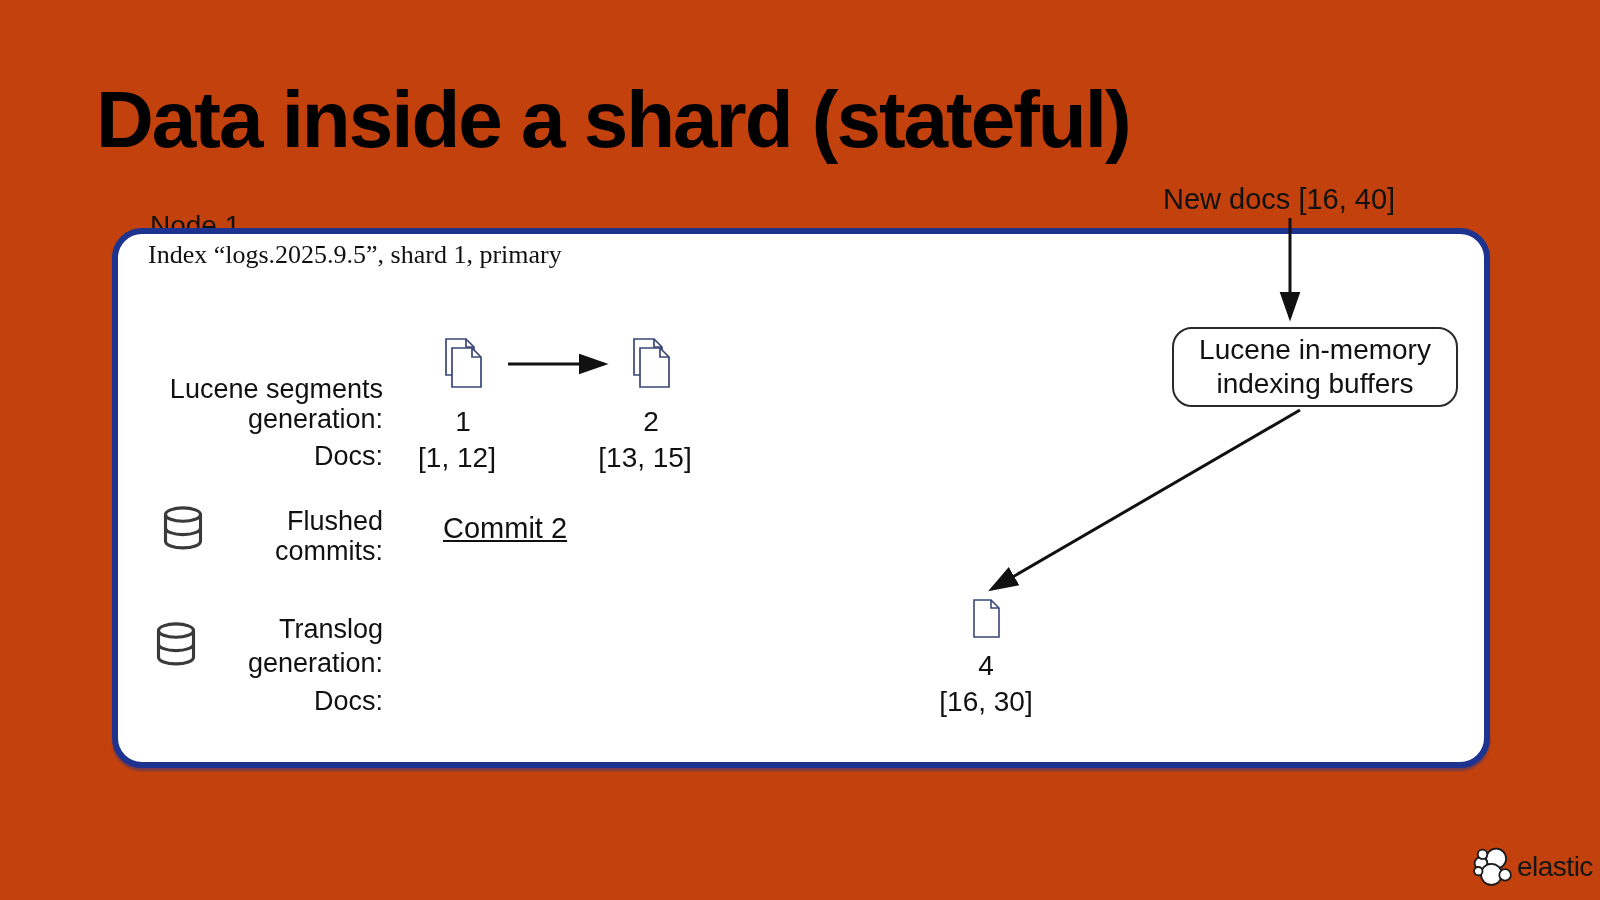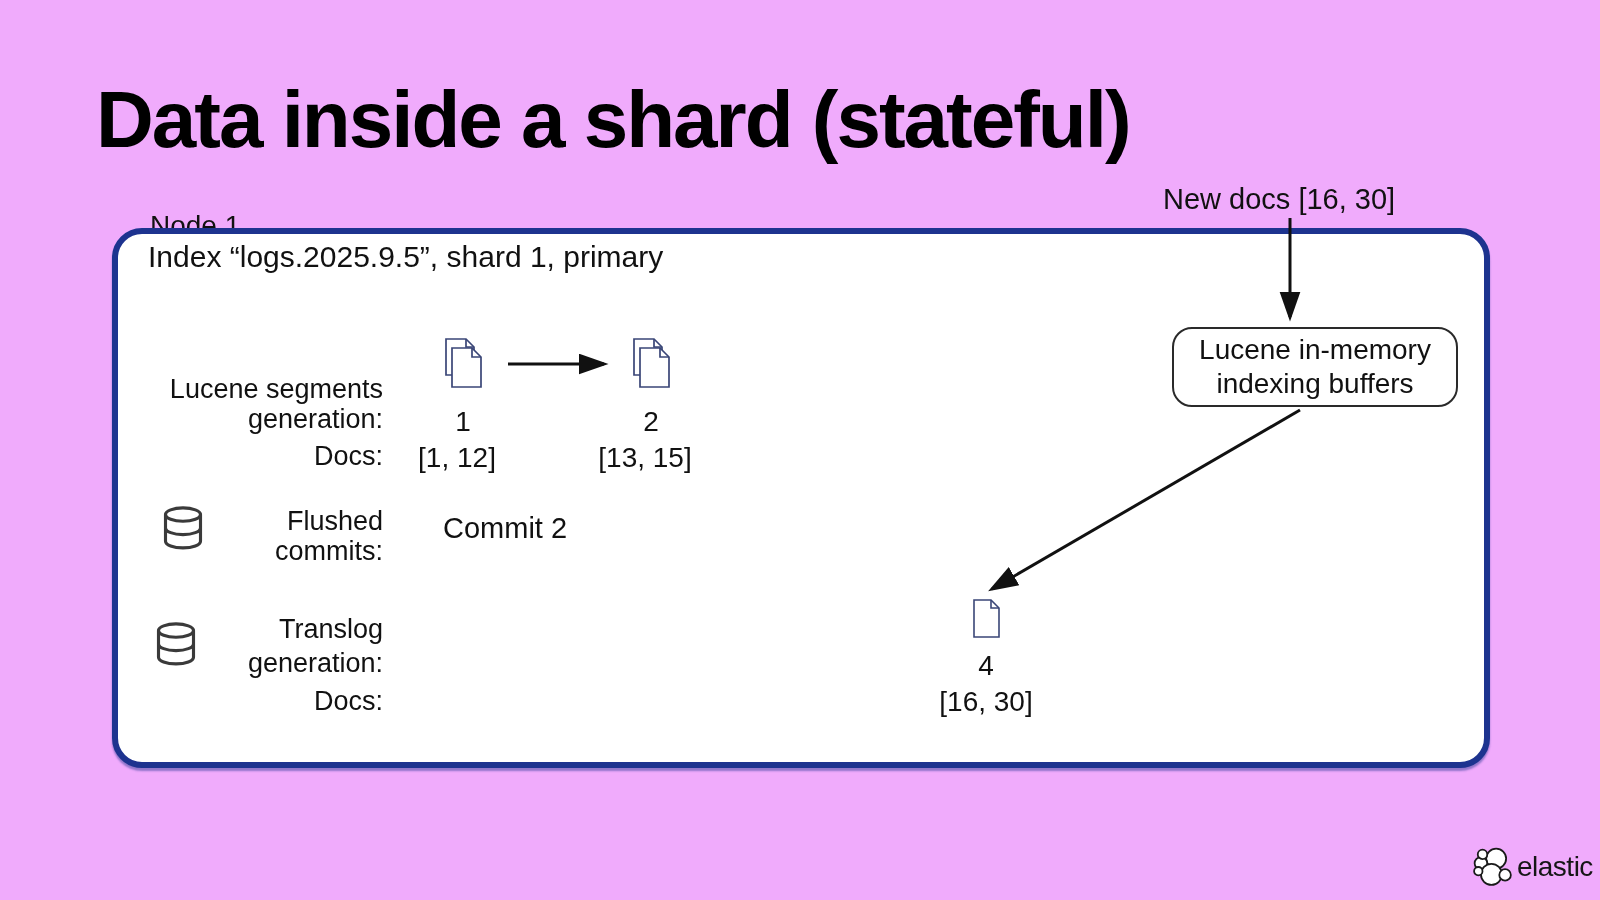--- a/index.html
+++ b/index.html
@@ -1,59 +1,59 @@
 <!DOCTYPE html>
 <html><head>
 <meta charset="utf-8">
 <style>
   html,body{margin:0;padding:0;background:#ffffff;}
   .slide{
-    position:relative;width:1600px;height:900px;background:#f0abfc;overflow:hidden;
+    position:relative;width:1600px;height:900px;background:#c2410c;overflow:hidden;
     font-family:"Liberation Sans","DejaVu Sans",sans-serif;color:#111;
   }
   .slide-title{
     position:absolute;left:96px;top:74px;margin:0;
     font-size:80px;font-weight:bold;letter-spacing:-2px;color:#000;white-space:nowrap;
   }
   .node-label{position:absolute;left:150px;top:180px;font-size:28px;margin-top:30px;}
   .shard-box{
     position:absolute;left:112px;top:228px;width:1378px;height:540px;
     border:6px solid #1d338f;border-radius:30px;background:#fff;
     box-shadow:0 3px 2px rgba(29,51,143,.45);box-sizing:border-box;z-index:1;
   }
-  .index-label{position:absolute;left:148px;top:240px;font-size:30px;z-index:2;}
+  .index-label{position:absolute;left:148px;top:240px;font-size:26px;z-index:2;font-family:Liberation Serif, serif;}
   .new-docs-label{position:absolute;left:1163px;top:183px;font-size:29px;white-space:nowrap;}
   .buffers-box{
     position:absolute;left:1172px;top:327px;width:286px;height:80px;box-sizing:border-box;
     border:2.5px solid #2a2a2a;border-radius:20px;background:#fff;z-index:3;
     display:flex;flex-direction:column;align-items:center;justify-content:center;
     font-size:28px;line-height:34px;text-align:center;
   }
   .row-label{position:absolute;left:128px;width:255px;text-align:right;font-size:27px;z-index:2;white-space:nowrap;}
   .value{position:absolute;font-size:28px;text-align:center;z-index:2;white-space:nowrap;}
-  .value.left{text-align:left;}
+  .value.left{text-align:left;text-decoration:underline;}
   .icon{position:absolute;z-index:2;}
   .overlay{position:absolute;left:0;top:0;z-index:4;pointer-events:none;}
   .logo{position:absolute;left:1472px;top:846px;display:flex;align-items:center;z-index:2;}
   .logo-text{font-size:28px;color:#161616;margin-left:3px;letter-spacing:-.5px;}
 </style>
 </head>
 <body>
 
 <div class="slide">
 
   <h1 class="slide-title">Data inside a shard (stateful)</h1>
 
   <div class="node-label">Node 1</div>
 
   <div class="shard-box"></div>
 
   <div class="index-label">Index “logs.2025.9.5”, shard 1, primary</div>
 
-  <div class="new-docs-label">New docs [16, 30]</div>
+  <div class="new-docs-label">New docs [16, 40]</div>
 
   <div class="buffers-box">
     <div>Lucene in-memory</div>
     <div>indexing buffers</div>
   </div>
 
   <div class="row-label" style="top:374px">Lucene segments</div>
   <div class="row-label" style="top:404px">generation:</div>
   <div class="row-label" style="top:441px">Docs:</div>
 

